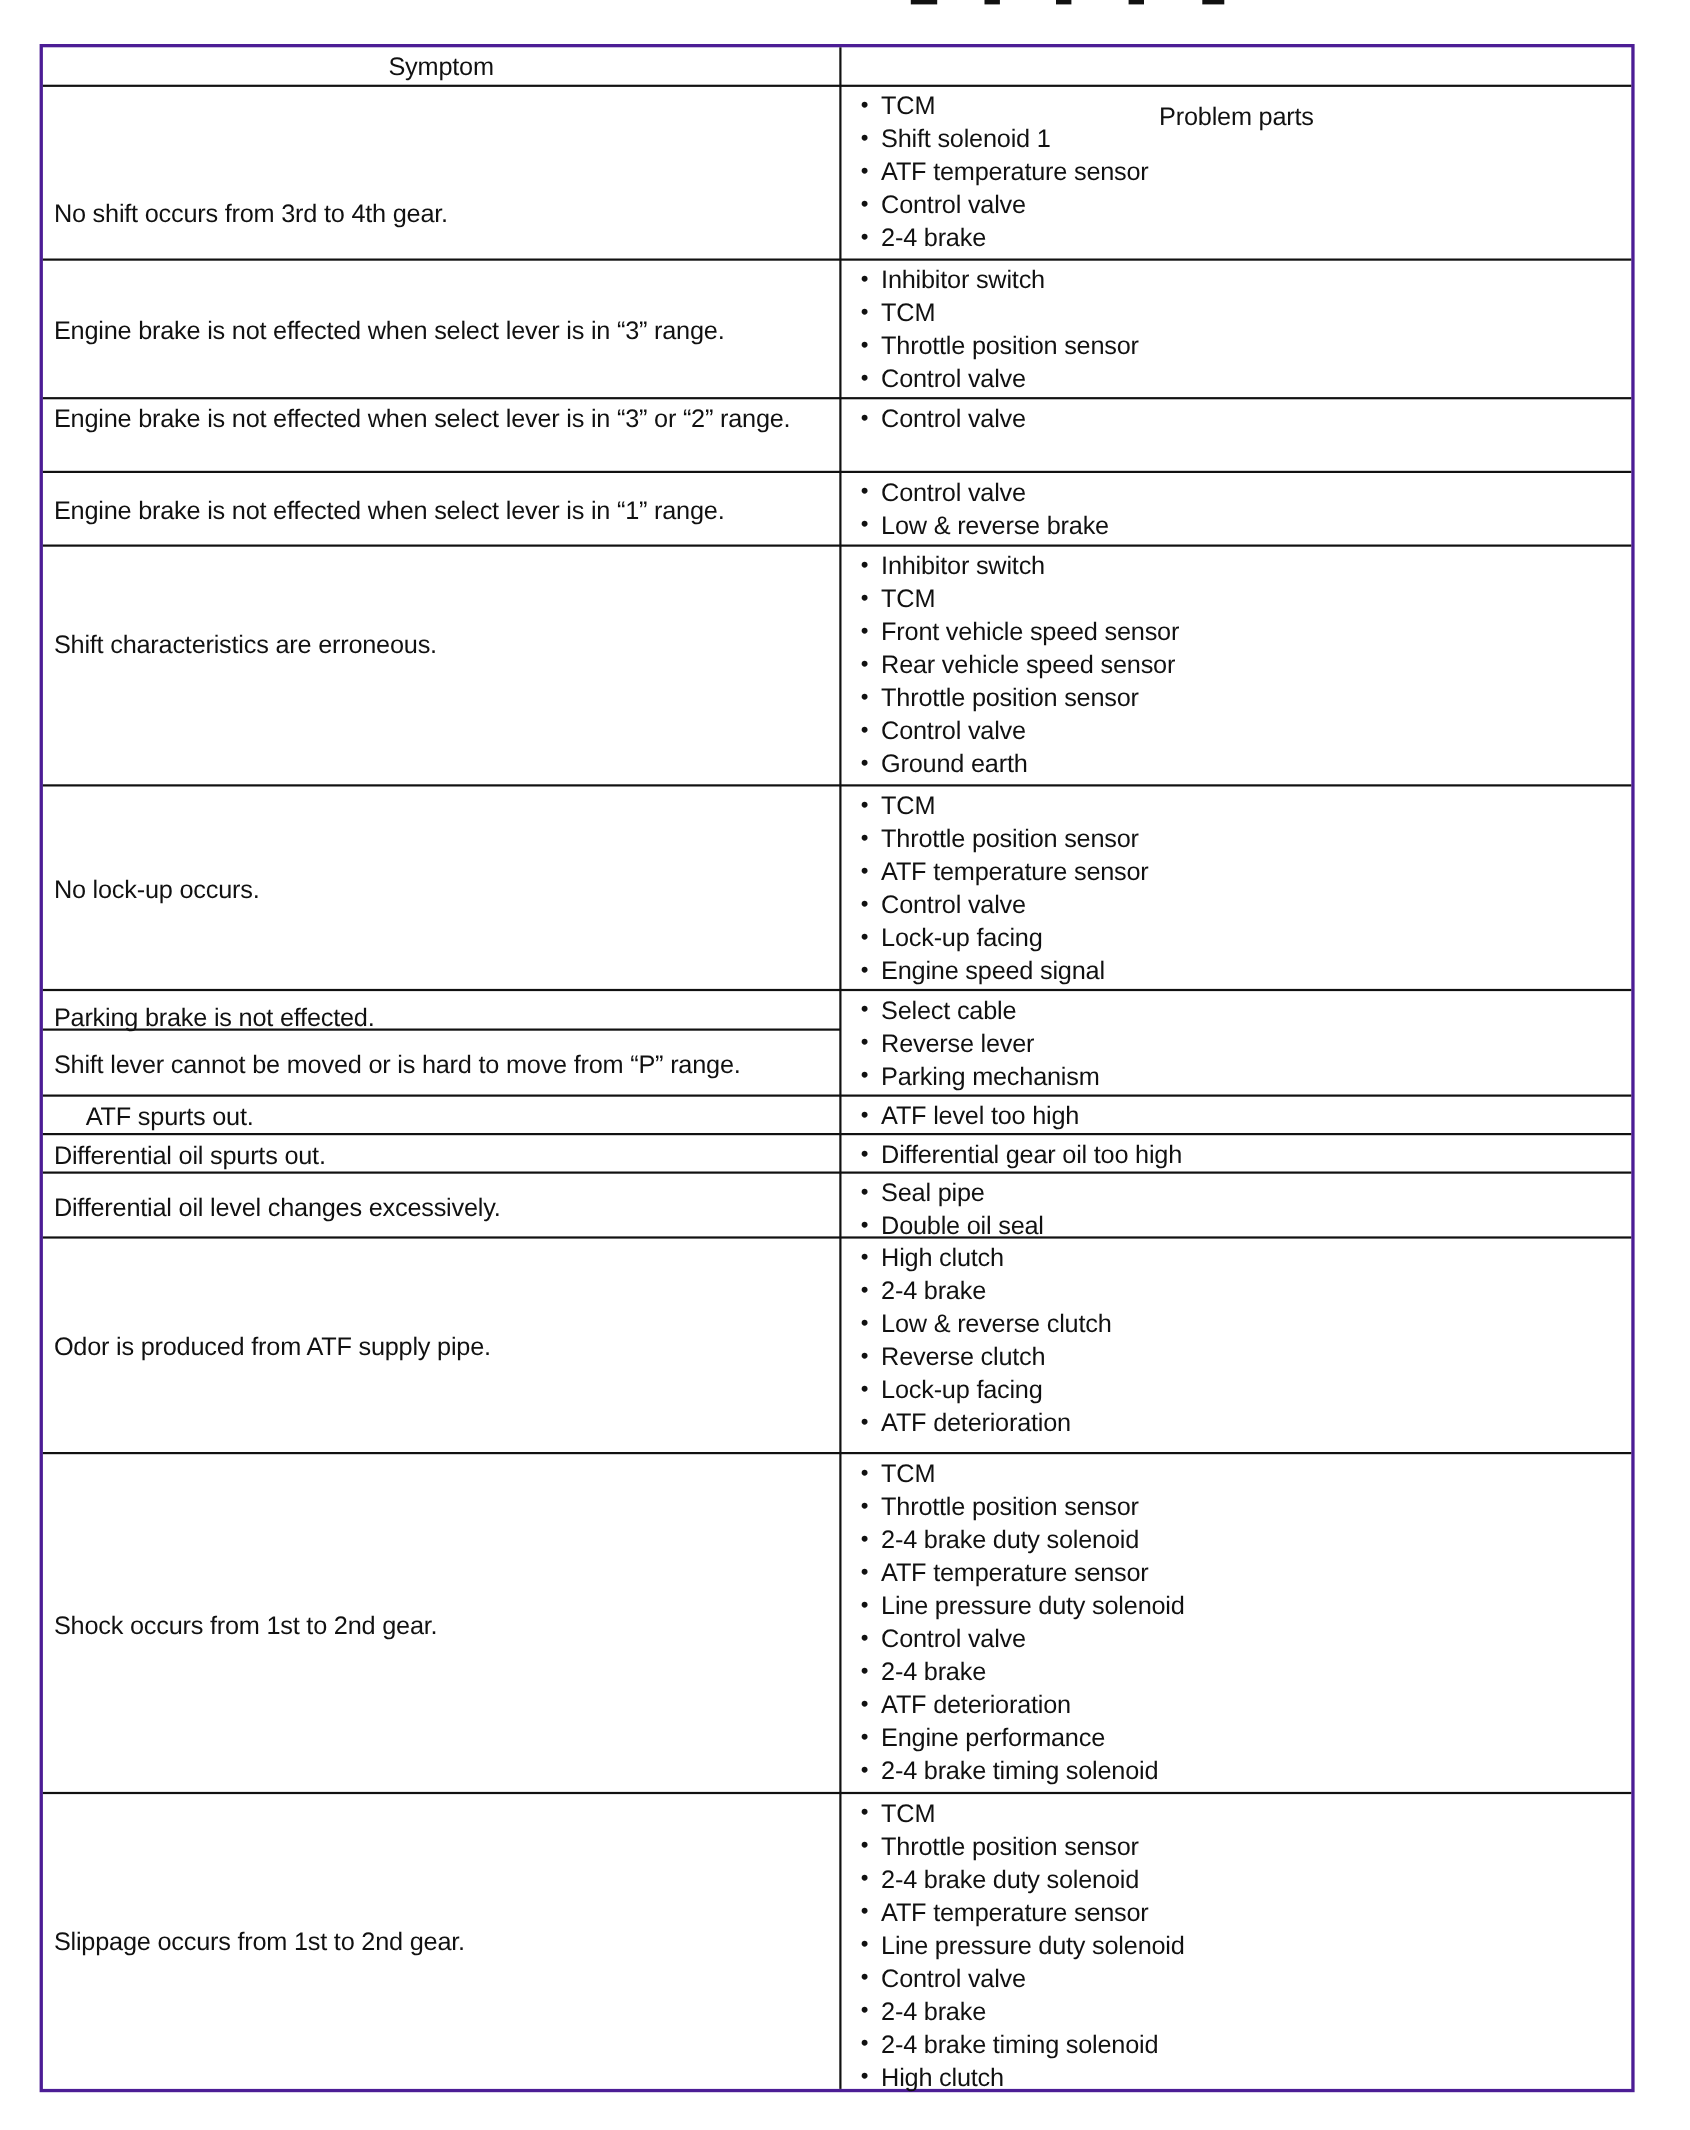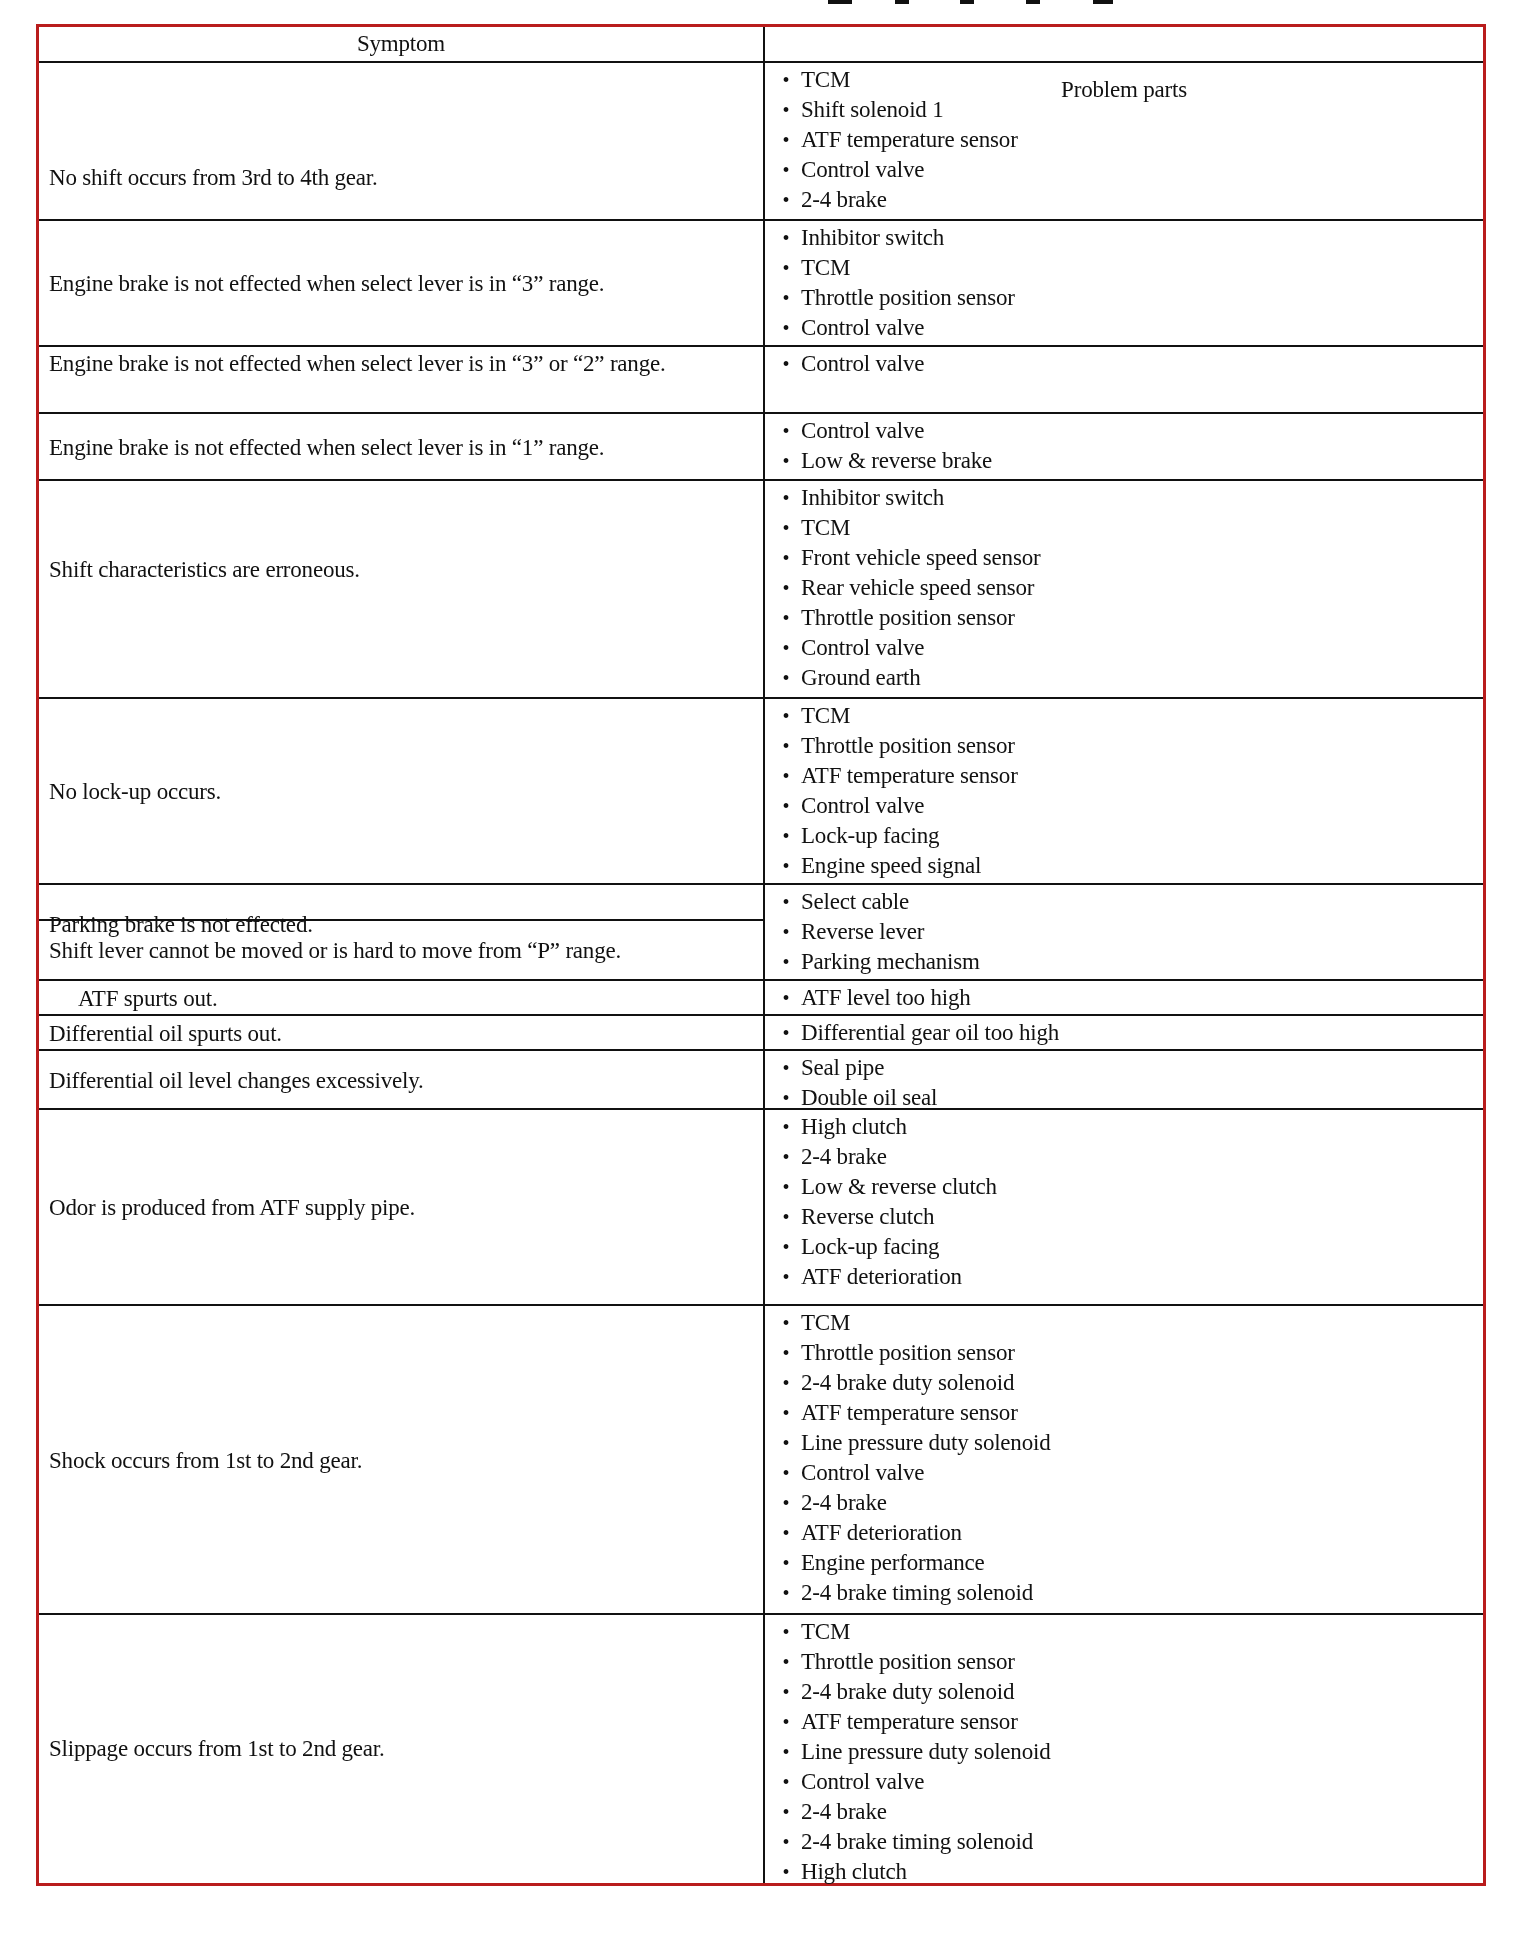--- a/index.html
+++ b/index.html
@@ -24,26 +24,25 @@
   }
   .title-fragments span {
     position: absolute;
     top: 0;
     height: 4px;
     background: #111;
   }
   .table {
     position: absolute;
     left: 36px;
-    top: 24px;
+    top: 40px;
     width: 1450px;
     height: 1862px;
-    border: 3px solid #b91c1c;
+    border: 3px solid #4c1d95;
     box-sizing: border-box;
-    font-family: Liberation Serif, serif;
   }
   .divider {
     position: absolute;
     top: 0;
     bottom: 0;
     left: 724px;
     width: 2px;
     background: #111;
   }
   .hline {
@@ -195,21 +194,21 @@
       <li><span class="bullet">•</span><span>TCM</span></li>
       <li><span class="bullet">•</span><span>Throttle position sensor</span></li>
       <li><span class="bullet">•</span><span>ATF temperature sensor</span></li>
       <li><span class="bullet">•</span><span>Control valve</span></li>
       <li><span class="bullet">•</span><span>Lock-up facing</span></li>
       <li><span class="bullet">•</span><span>Engine speed signal</span></li>
     </ul>
   </div>
   <div class="hline full" style="top:856px;"></div>
 
-  <div class="cell sym" style="top:858px;height:48px;margin-top:16px;">
+  <div class="cell sym" style="top:858px;height:48px;">
     <span>Parking brake is not effected.</span>
   </div>
   <div class="hline left" style="top:892px;"></div>
   <div class="cell sym" style="top:894px;height:60px;">
     <span>Shift lever cannot be moved or is hard to move from “P” range.</span>
   </div>
   <div class="cell parts" style="top:858px;height:96px;">
     <ul>
       <li><span class="bullet">•</span><span>Select cable</span></li>
       <li><span class="bullet">•</span><span>Reverse lever</span></li>

